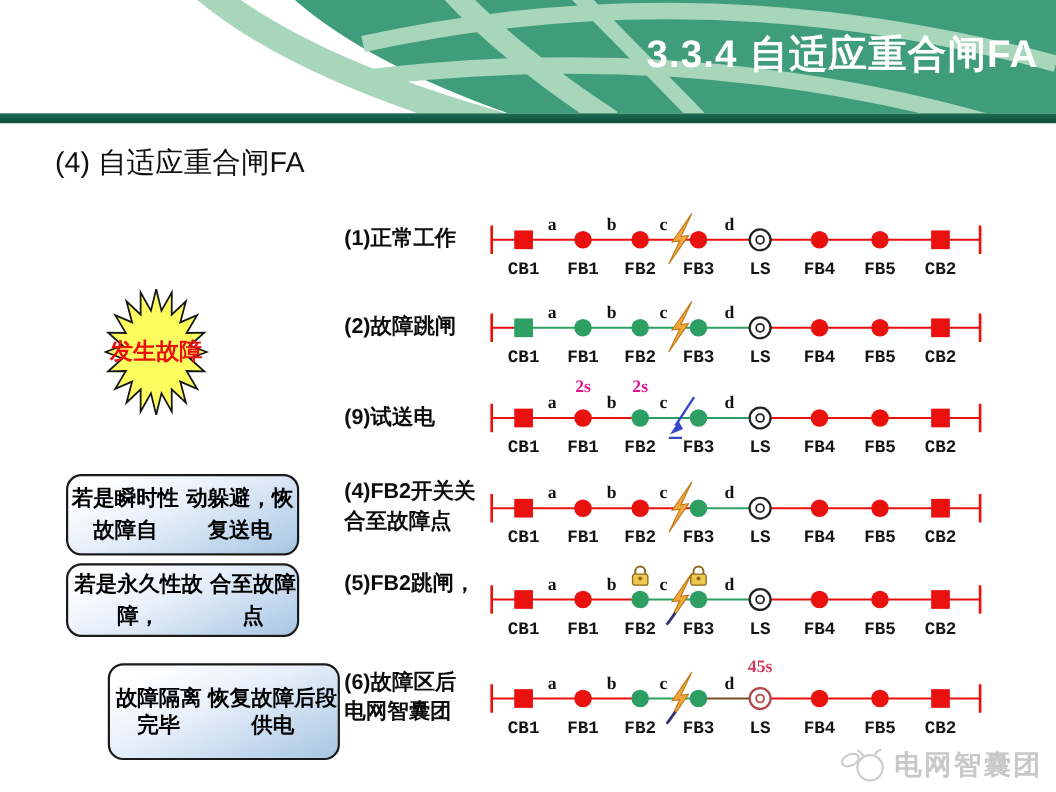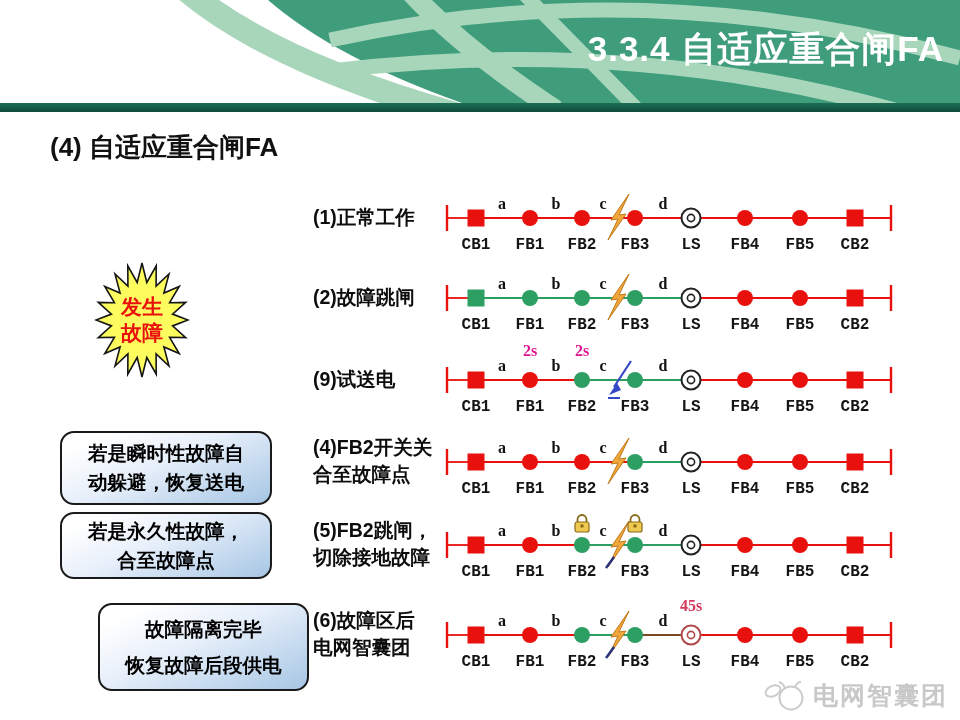--- a/index.html
+++ b/index.html
@@ -6,30 +6,30 @@
   .slide{position:relative;width:960px;height:720px;background:#ffffff;overflow:hidden;
          font-family:"Liberation Sans","DejaVu Sans",sans-serif;}
   
   .header{position:absolute;top:0;left:0;width:960px;height:131px;background:#fff;}
   .header svg{position:absolute;top:0;left:0;}
   .header-title{position:absolute;right:16px;top:26px;font-size:35px;font-weight:800;
                 color:#ffffff;letter-spacing:1px;white-space:nowrap;}
   .divider{position:absolute;top:103px;left:0;width:960px;height:9px;
            background:linear-gradient(to bottom,#1d6e55,#0e4a38);}
   
-  .page-title{position:absolute;left:50px;top:130px;font-size:26px;font-weight:bold;color:#111;}
+  .page-title{position:absolute;left:50px;top:130px;font-size:26px;font-weight:normal;color:#111;}
   
   .burst{position:absolute;left:94px;top:261px;width:96px;height:118px;}
   .burst-text{position:absolute;left:94px;top:261px;width:96px;height:118px;display:flex;
-              flex-direction:column;align-items:center;justify-content:center;
+              flex-direction:row;align-items:center;justify-content:center;
               font-size:21px;font-weight:bold;color:#e8110d;line-height:26px;}
   
   .box{position:absolute;border:2px solid #1a1a1a;border-radius:14px;
        background:linear-gradient(155deg,#ffffff 12%,#e7effa 45%,#a6c6e4 100%);
-       display:flex;flex-direction:column;align-items:center;justify-content:center;
+       display:flex;flex-direction:row;align-items:center;justify-content:center;
        font-weight:bold;font-size:19.5px;color:#000;text-align:center;line-height:29px;}
   .b1{left:60px;top:431px;width:208px;height:70px;}
   .b2{left:60px;top:512px;width:208px;height:63px;}
   .b3{left:57px;top:603px;width:207px;height:84px;justify-content:space-evenly;line-height:24px;margin-left:41px;}
   
   .row-label{position:absolute;left:313px;width:160px;font-size:19.5px;font-weight:bold;
              color:#0d0d0d;line-height:27px;white-space:nowrap;}
   .row-svg{position:absolute;left:0;}
   .seg-label{font-family:"Liberation Serif","DejaVu Serif",serif;font-weight:bold;font-size:16px;fill:#111;}
   .node-label{font-family:"Liberation Mono","DejaVu Sans Mono",monospace;font-weight:bold;
@@ -242,21 +242,20 @@
         <circle cx="800" cy="50" r="8" fill="#e8110d"></circle>
         <text x="800" y="81" text-anchor="middle" class="node-label">FB5</text>
         <rect x="846.5" y="41.5" width="17" height="17" fill="#e8110d"></rect>
         <text x="855" y="81" text-anchor="middle" class="node-label">CB2</text>
         <g transform="translate(617,50)">
           <path d="M 12,-24 L -6,2 L 1,1 L -9,22 L 9,-4 L 2,-3 Z" fill="#f2a73d" stroke="#c07818" stroke-width="1"></path>
         </g>
       </svg>
       <div class="row-label" style="top: 517px;">
         <div>(5)FB2跳闸，</div>
-        <div>切除接地故障</div>
       </div>
       <svg width="960" height="88" viewBox="0 0 960 88" class="row-svg" style="top: 495px;">
         <line x1="447" y1="50" x2="476" y2="50" stroke="#e8110d" stroke-width="1.8"></line>
         <line x1="476" y1="50" x2="530" y2="50" stroke="#e8110d" stroke-width="1.8"></line>
         <line x1="530" y1="50" x2="582" y2="50" stroke="#e8110d" stroke-width="1.8"></line>
         <line x1="582" y1="50" x2="635" y2="50" stroke="#2e9f63" stroke-width="1.8"></line>
         <line x1="635" y1="50" x2="691" y2="50" stroke="#2e9f63" stroke-width="1.8"></line>
         <line x1="691" y1="50" x2="745" y2="50" stroke="#e8110d" stroke-width="1.8"></line>
         <line x1="745" y1="50" x2="800" y2="50" stroke="#e8110d" stroke-width="1.8"></line>
         <line x1="800" y1="50" x2="855" y2="50" stroke="#e8110d" stroke-width="1.8"></line>

